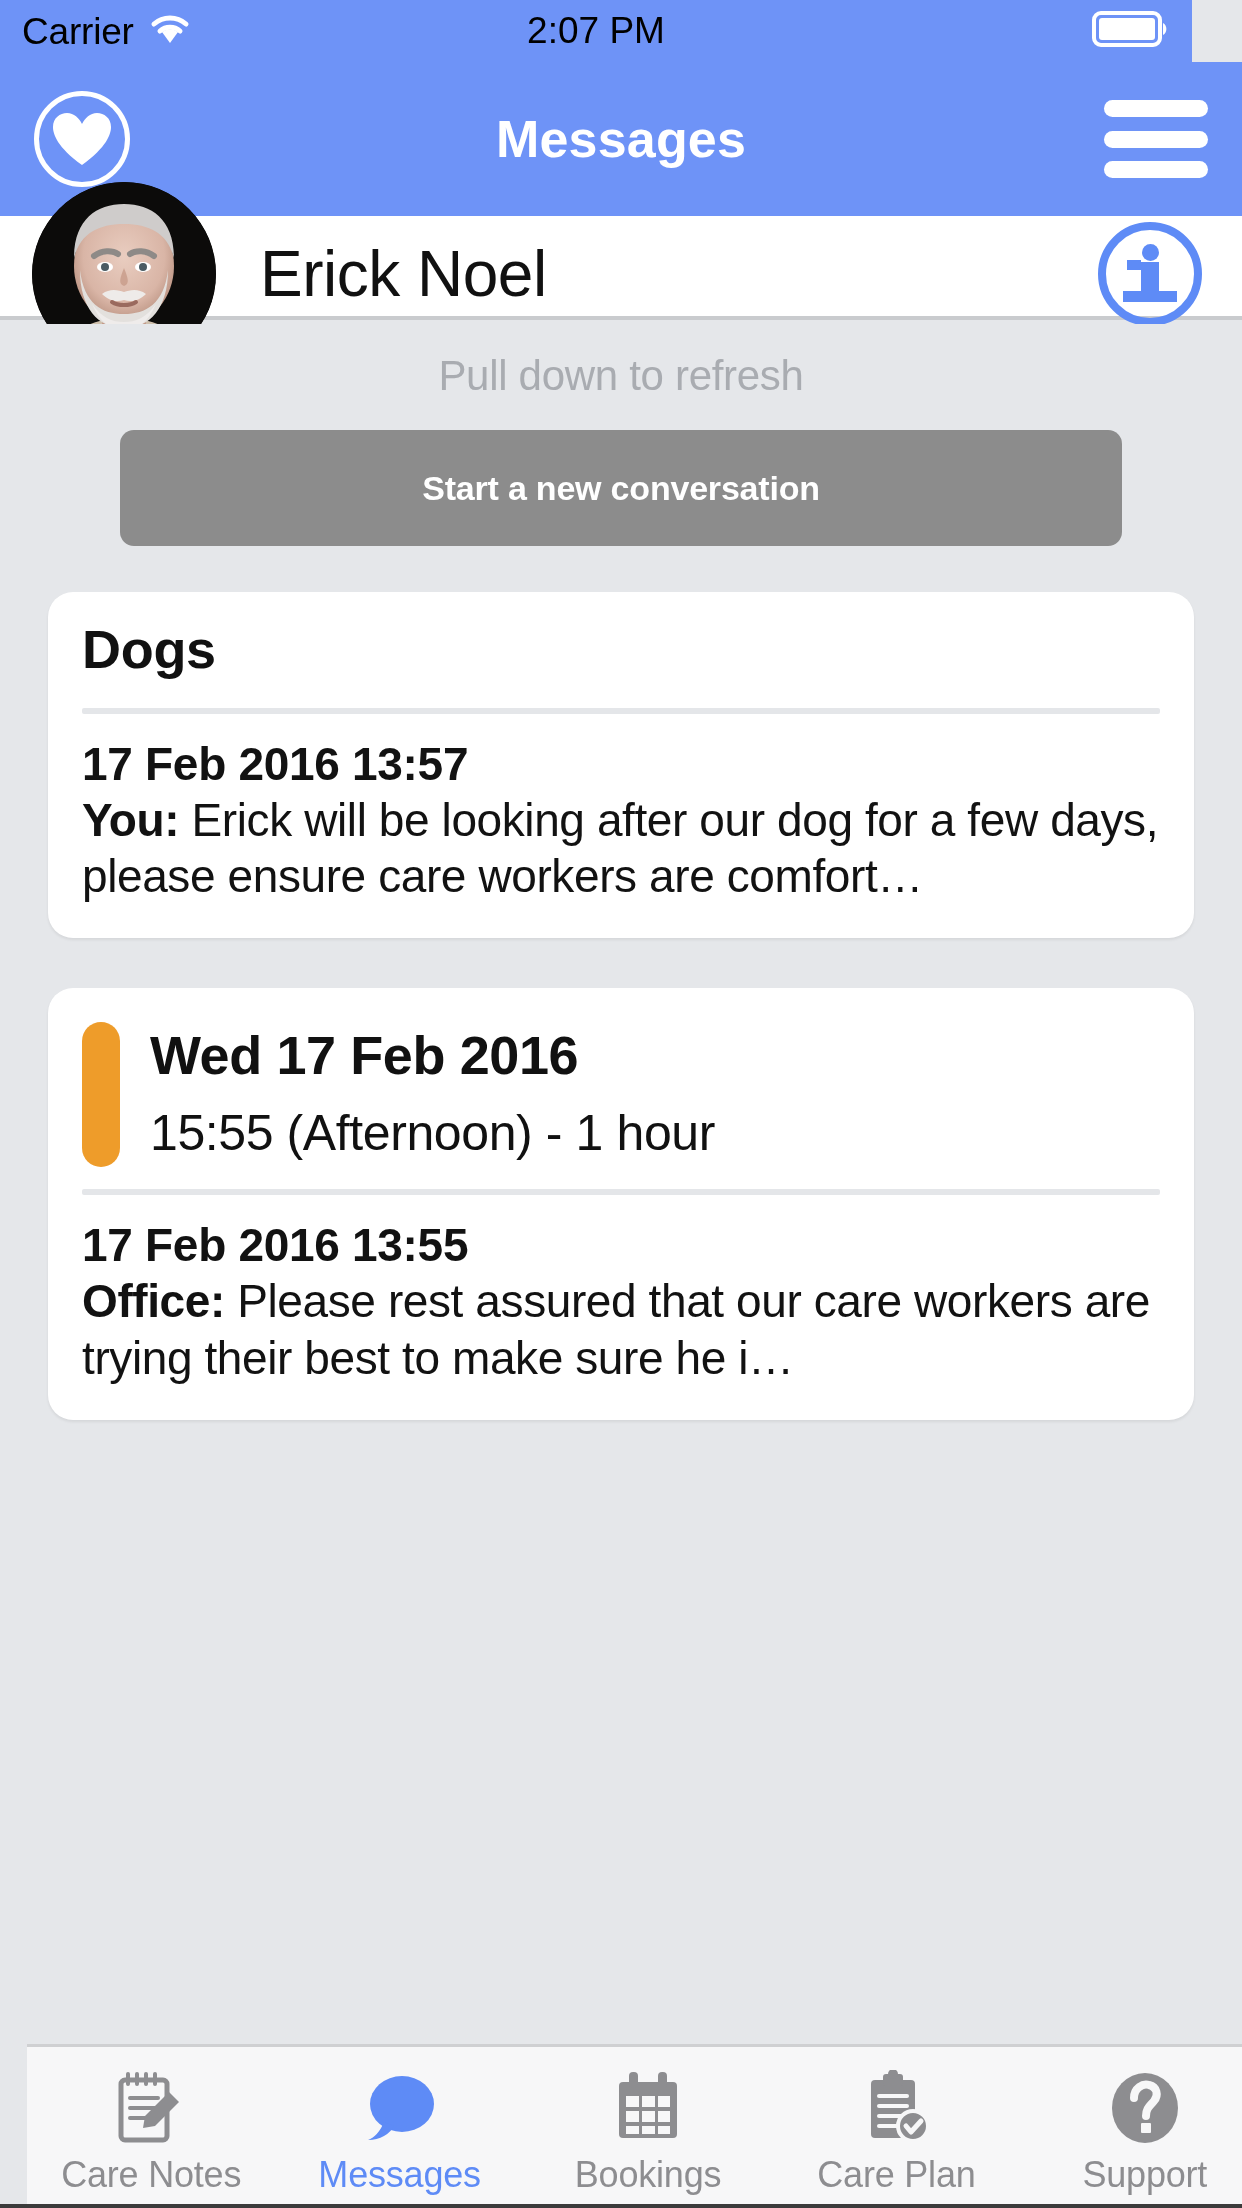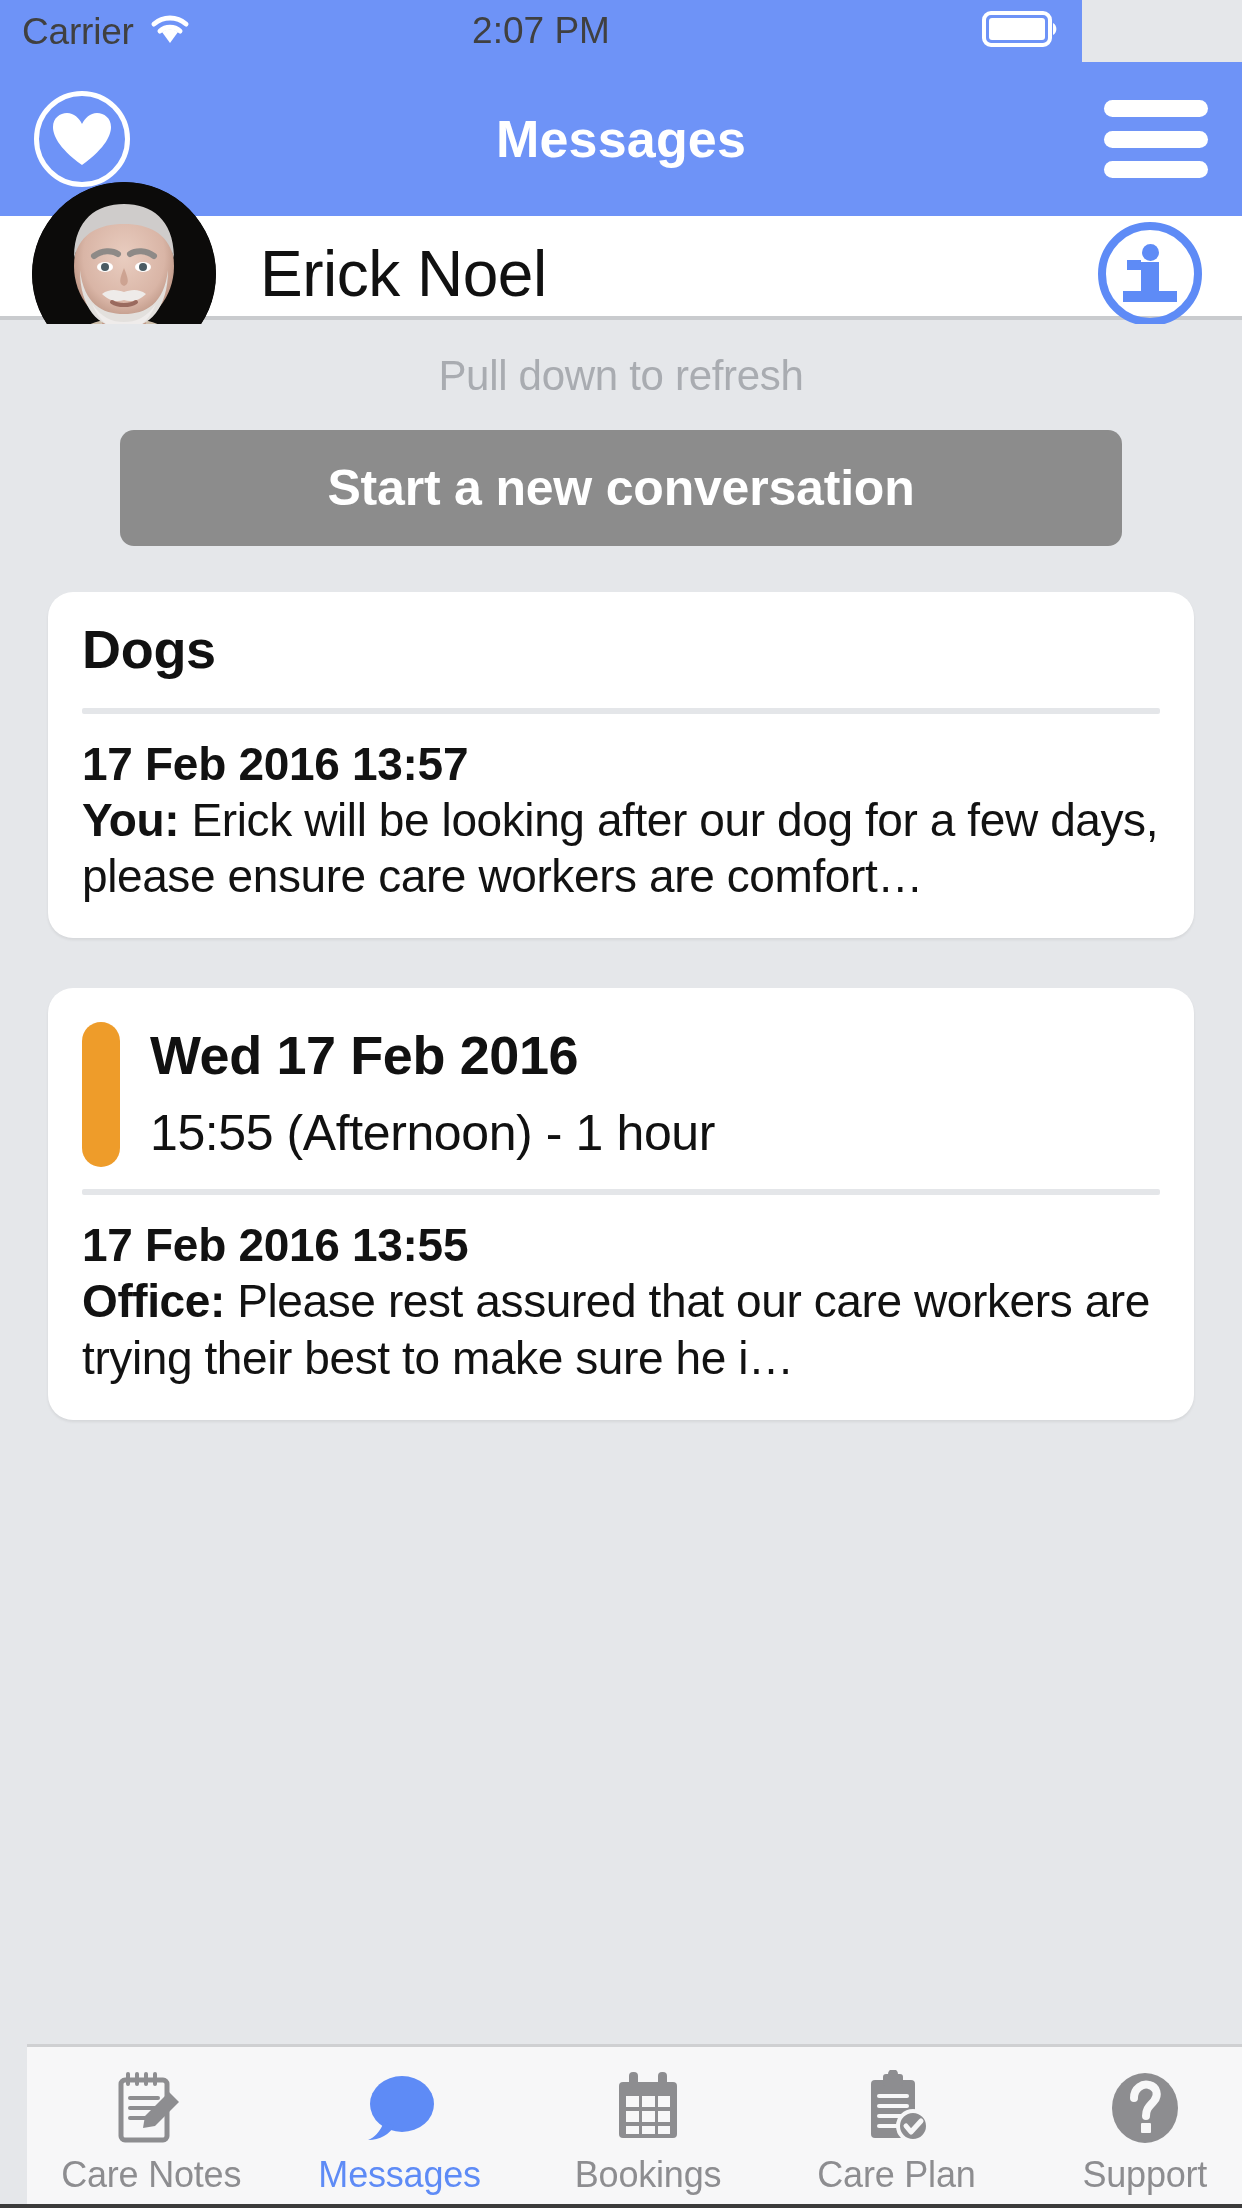--- a/index.html
+++ b/index.html
@@ -14,24 +14,24 @@
     overflow: hidden;
     background: #E5E7EA;
     font-family: "Liberation Sans", sans-serif;
     -webkit-font-smoothing: antialiased;
   }
 
   
   #status-bar {
     position: absolute;
     top: 0; left: 0;
-    width: 1082px;
+    width: 1192px;
     height: 62px;
     background: #6E93F7;
-    color: #404040;
+    color: #000000;
     display: flex;
     align-items: center;
     box-sizing: border-box;
     padding: 0 22px;
   }
   #status-left {
     display: flex;
     align-items: center;
     gap: 14px;
     flex: 0 0 auto;
@@ -200,21 +200,21 @@
     font-size: 42px;
     padding-top: 28px;
     letter-spacing: -0.3px;
   }
   #new-conversation-button {
     margin: 30px 120px 0 120px;
     height: 116px;
     background: #8C8C8C;
     border-radius: 14px;
     color: #ffffff;
-    font-size: 50px;
+    font-size: 34px;
     font-weight: bold;
     display: flex;
     align-items: center;
     justify-content: center;
     cursor: pointer;
     letter-spacing: -0.2px;
   }
 
   .card {
     margin: 0 48px;

